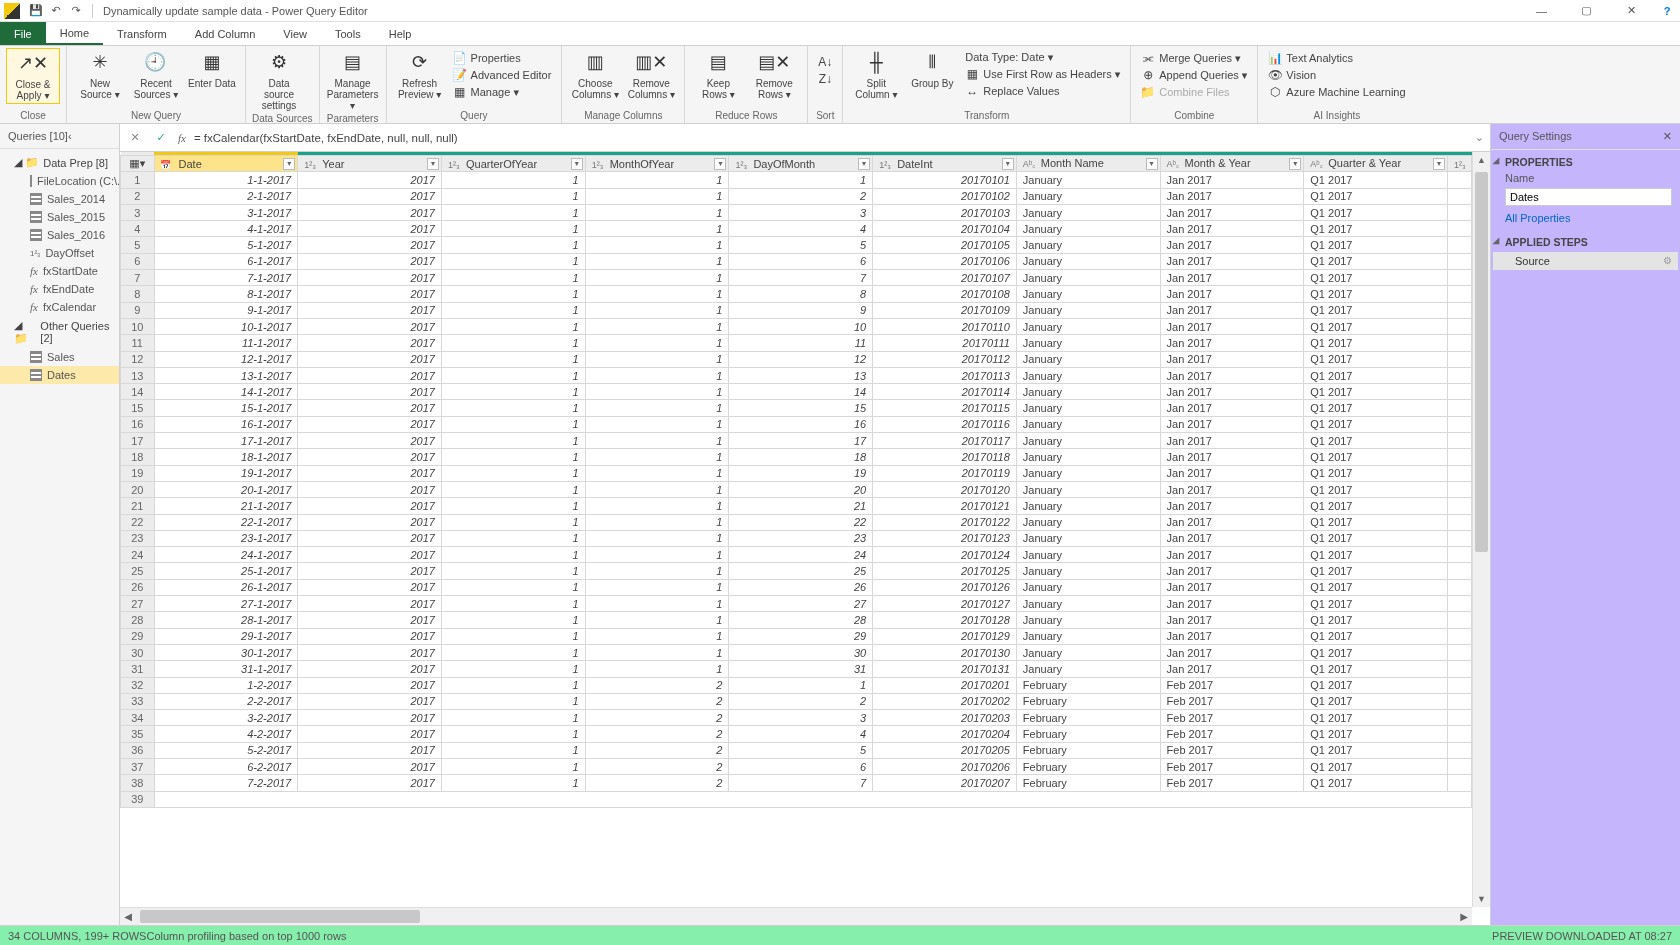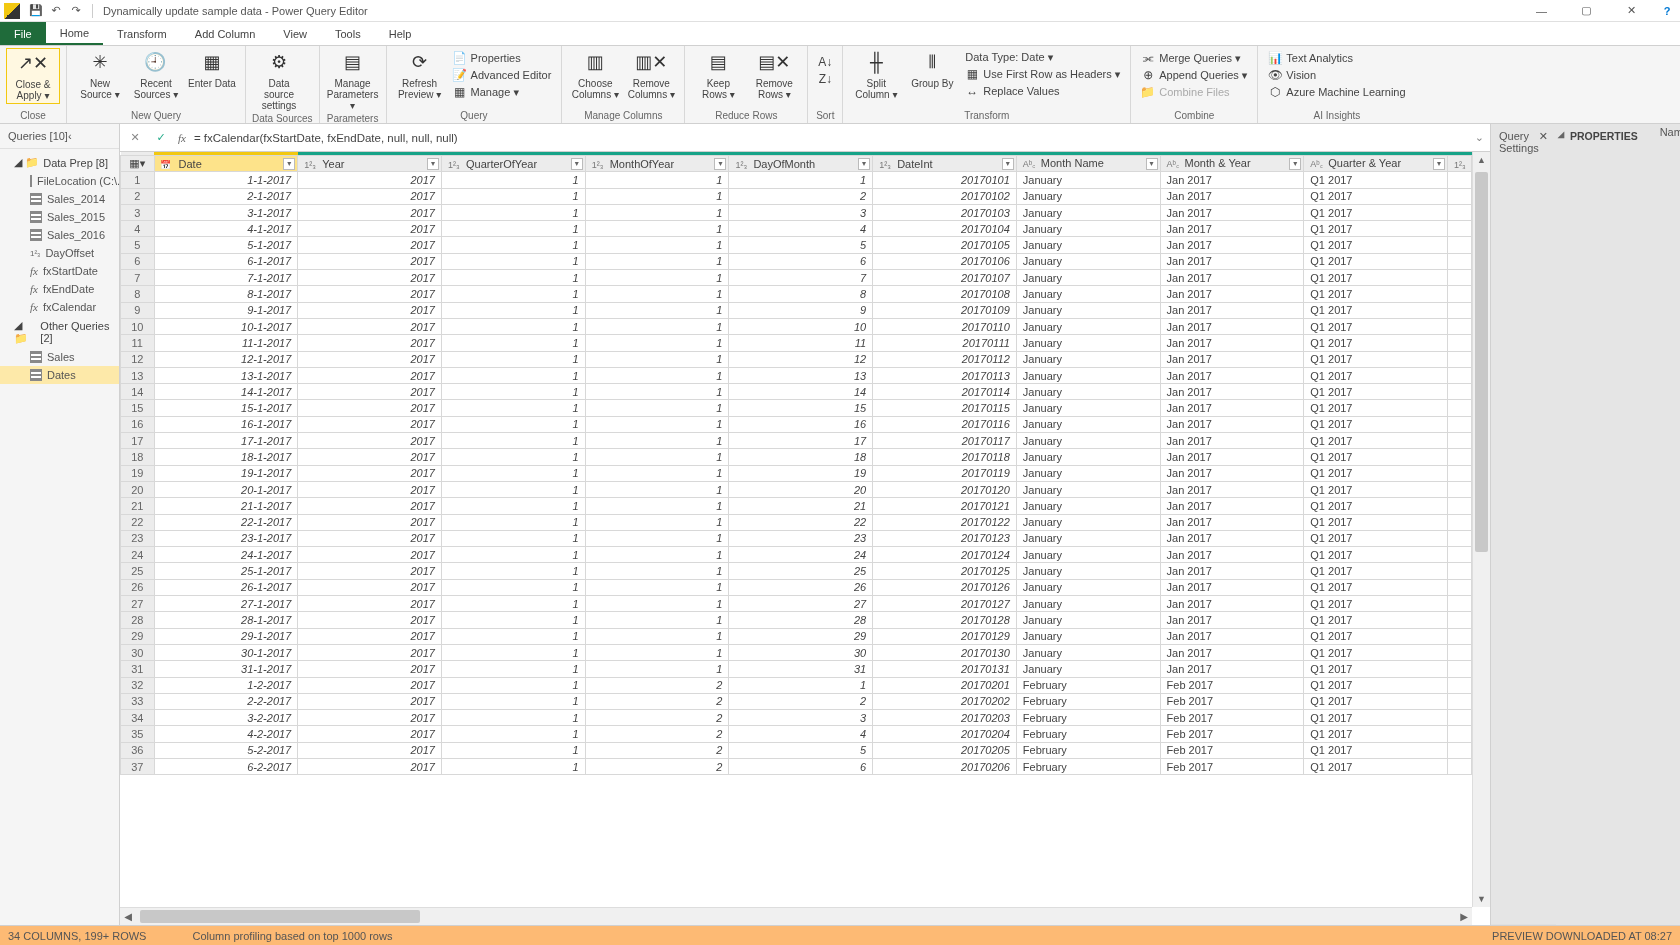--- a/index.html
+++ b/index.html
@@ -73,34 +73,34 @@
 .col-accent { height:3px; background:#17a388; }
 .col-accent.sel { background:#f2c811; }
 .vscroll { position:absolute; right:0; top:0; bottom:18px; width:18px; background:#f0f0f0; border-left:1px solid #ddd; }
 .vscroll .thumb { position:absolute; left:2px; right:2px; top:20px; height:380px; background:#c8c8c8; border-radius:2px; }
 .vscroll .arr { position:absolute; left:0; right:0; height:16px; text-align:center; color:#666; font-size:9px; line-height:16px; }
 .hscroll { position:absolute; left:0; right:18px; bottom:0; height:18px; background:#f0f0f0; border-top:1px solid #ddd; }
 .hscroll .thumb { position:absolute; top:2px; bottom:2px; left:20px; width:280px; background:#c8c8c8; border-radius:2px; }
 .hscroll .arr { position:absolute; top:0; bottom:0; width:16px; text-align:center; color:#666; font-size:10px; line-height:18px; }
 
 
-.settings-pane { width:190px; border-left:1px solid #d0d0d0; background:#e5e5e5; display:flex; }
+.settings-pane { width:190px; border-left:1px solid #d0d0d0; background:#c4b5fd; display:flex; flex-direction:column; }
 .settings-hdr { padding:6px 8px; color:#555; display:flex; justify-content:space-between; border-bottom:1px solid #e0e0e0; }
 .sect-hdr { padding:6px 8px 2px 14px; font-weight:bold; font-size:10.5px; color:#444; position:relative; }
 .sect-hdr::before { content:"◢"; position:absolute; left:2px; font-size:8px; color:#666; transform:rotate(0deg); }
 .prop-label { padding:2px 8px 2px 14px; color:#555; }
 .prop-input { margin:2px 8px 4px 14px; }
 .prop-input input { width:100%; border:1px solid #ccc; padding:2px 4px; font-size:11px; }
 .link { padding:2px 8px 6px 14px; color:#0066cc; cursor:pointer; }
 .steps { padding:2px 0; }
 .step { padding:3px 8px 3px 22px; background:#e4e4e4; margin:0 2px; position:relative; cursor:pointer; }
 .step .gear { position:absolute; right:6px; top:3px; color:#999; font-size:10px; }
 
 
-.statusbar { position:absolute; left:0; right:0; bottom:0; height:20px; background:#fdba74; border-top:1px solid #d0d0d0; display:flex; align-items:center; padding:0 8px; color:#555; font-size:10.5px;gap:46px; }
+.statusbar { position:absolute; left:0; right:0; bottom:0; height:20px; background:#86efac; border-top:1px solid #d0d0d0; display:flex; align-items:center; padding:0 8px; color:#555; font-size:10.5px; }
 .statusbar .right { margin-left:auto; }
 </style>
 </head>
 <body>
 
 <div class="titlebar">
   <div class="app-icon"></div>
   <div class="qat">
     <span>💾</span>
     <span>↶</span>
@@ -916,20 +916,37 @@
                 <td class="num">2017</td>
                 <td class="num">1</td>
                 <td class="num">2</td>
                 <td class="num">6</td>
                 <td class="num">20170206</td>
                 <td class="txt">February</td>
                 <td class="txt">Feb 2017</td>
                 <td class="txt">Q1 2017</td>
                 <td class="num"></td>
               </tr>
+              <tr>
+                <td class="rownum">38</td>
+                <td class="num">7-2-2017</td>
+                <td class="num">2017</td>
+                <td class="num">1</td>
+                <td class="num">2</td>
+                <td class="num">7</td>
+                <td class="num">20170207</td>
+                <td class="txt">February</td>
+                <td class="txt">Feb 2017</td>
+                <td class="txt">Q1 2017</td>
+                <td class="num"></td>
+              </tr>
+              <tr>
+                <td class="rownum">39</td>
+                <td colspan="10"></td>
+              </tr>
             </tbody>
         </table>
       </div>
       <div class="vscroll">
         <div class="arr" style="top:0">▲</div>
         <div class="thumb"></div>
         <div class="arr" style="bottom:0">▼</div>
       </div>
       <div class="hscroll">
         <div class="arr" style="left:0">◀</div>

